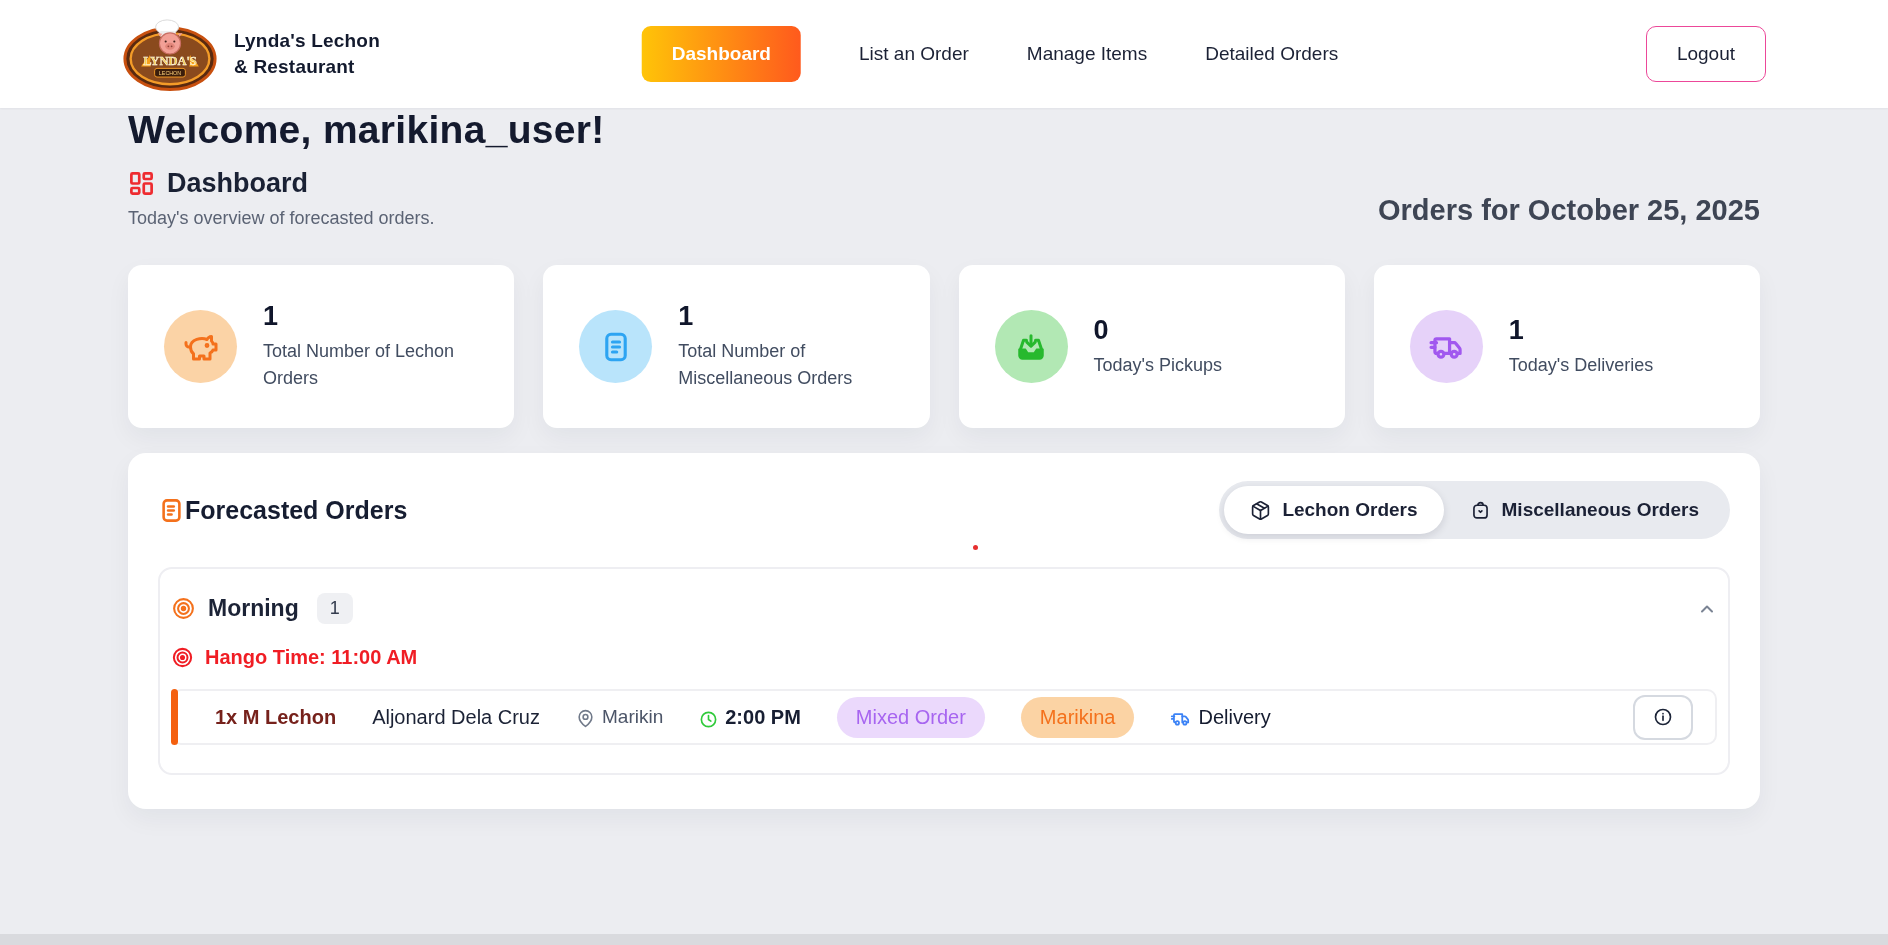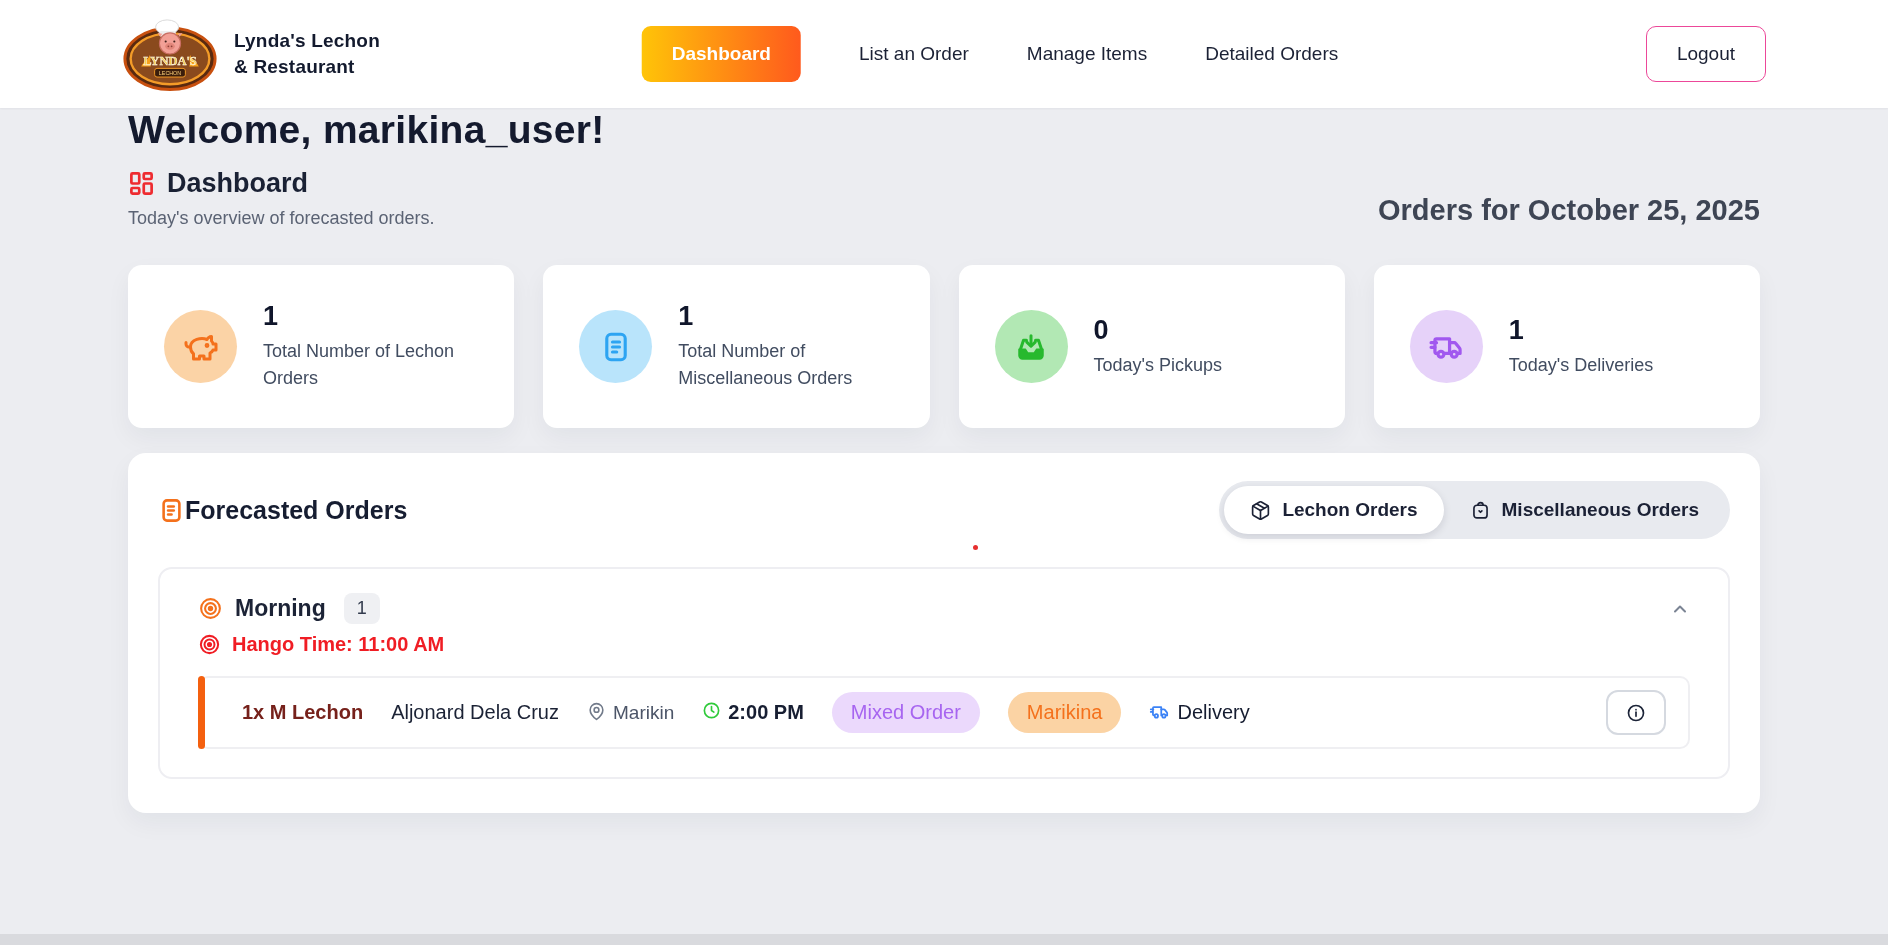--- a/index.html
+++ b/index.html
@@ -75,41 +75,41 @@
   .toggle { background:#e8eaef; border-radius:999px; padding:5px; display:flex; align-items:center; }
   .toggle-btn {
     border:none; background:transparent; border-radius:999px;
     padding:13px 26px; font-size:19px; font-weight:600; color:#1b2135;
     display:flex; align-items:center; gap:11px; font-family:inherit; cursor:pointer; white-space:nowrap;
   }
   .toggle-btn.active { background:#fff; box-shadow:0 3px 9px rgba(15,20,40,.12); }
   .red-dot { position:absolute; left:845px; top:92px; width:5px; height:5px; border-radius:50%; background:#e62f2f; }
 
   
-  .group-card { border:2px solid #eeeef2; border-radius:14px; margin-top:28px; padding:24px 38px 28px; }
+  .group-card { border:2px solid #eeeef2; border-radius:14px; margin-top:28px; padding:24px 11px 28px; }
   .group-head { display:flex; align-items:center; }
   .group-title { display:flex; align-items:center; gap:12px; font-size:23px; font-weight:700; color:#1c2336; }
   .count-badge {
     background:#eff0f3; border-radius:8px; padding:5px 13px;
     font-size:18px; color:#333b4d; margin-left:6px; font-weight:400;
   }
   .chev { margin-left:auto; color:#7b8494; cursor:pointer; }
-  .hango-row { display:flex; align-items:center; gap:11px; margin-top:9px; color:#f01d24; font-size:20px; font-weight:700; }
+  .hango-row { display:flex; align-items:center; gap:11px; margin-top:22px; color:#f01d24; font-size:20px; font-weight:700; }
 
   
   .order-row {
     position:relative; margin-top:20px;
     border:2px solid #efeff2; border-radius:10px;
-    height:73px; display:flex; align-items:center; gap:28px;
+    height:56px; display:flex; align-items:center; gap:36px;
     padding:0 22px 0 42px; background:#fff; overflow:visible;
   }
   .order-accent { position:absolute; left:-2px; top:-2px; bottom:-2px; width:7px; border-radius:8px; background:#f4600f; }
   .order-item { color:#76211b; font-weight:800; font-size:20px; }
   .order-customer { font-size:20px; font-weight:500; color:#1b2235; }
-  .iconline { display:flex; align-items:flex-start; gap:7px; }
+  .iconline { display:flex; align-items:flex-end; gap:7px; }
   .order-location { color:#4c5568; font-size:19px; }
   .order-location .pin { color:#717a8a; }
   .order-time { font-weight:700; font-size:20px; color:#171e32; }
   .order-time .clk { color:#2fca3a; }
   .pill { border-radius:999px; padding:9px 19px; font-size:20px; }
   .pill.mixed { background:#ebd9fc; color:#a765f0; }
   .pill.branch { background:#fbd3a4; color:#f4711c; }
   .order-mode { font-size:20px; color:#151c30; }
   .order-mode .trk { color:#3b82f6; }
   .info-btn {

